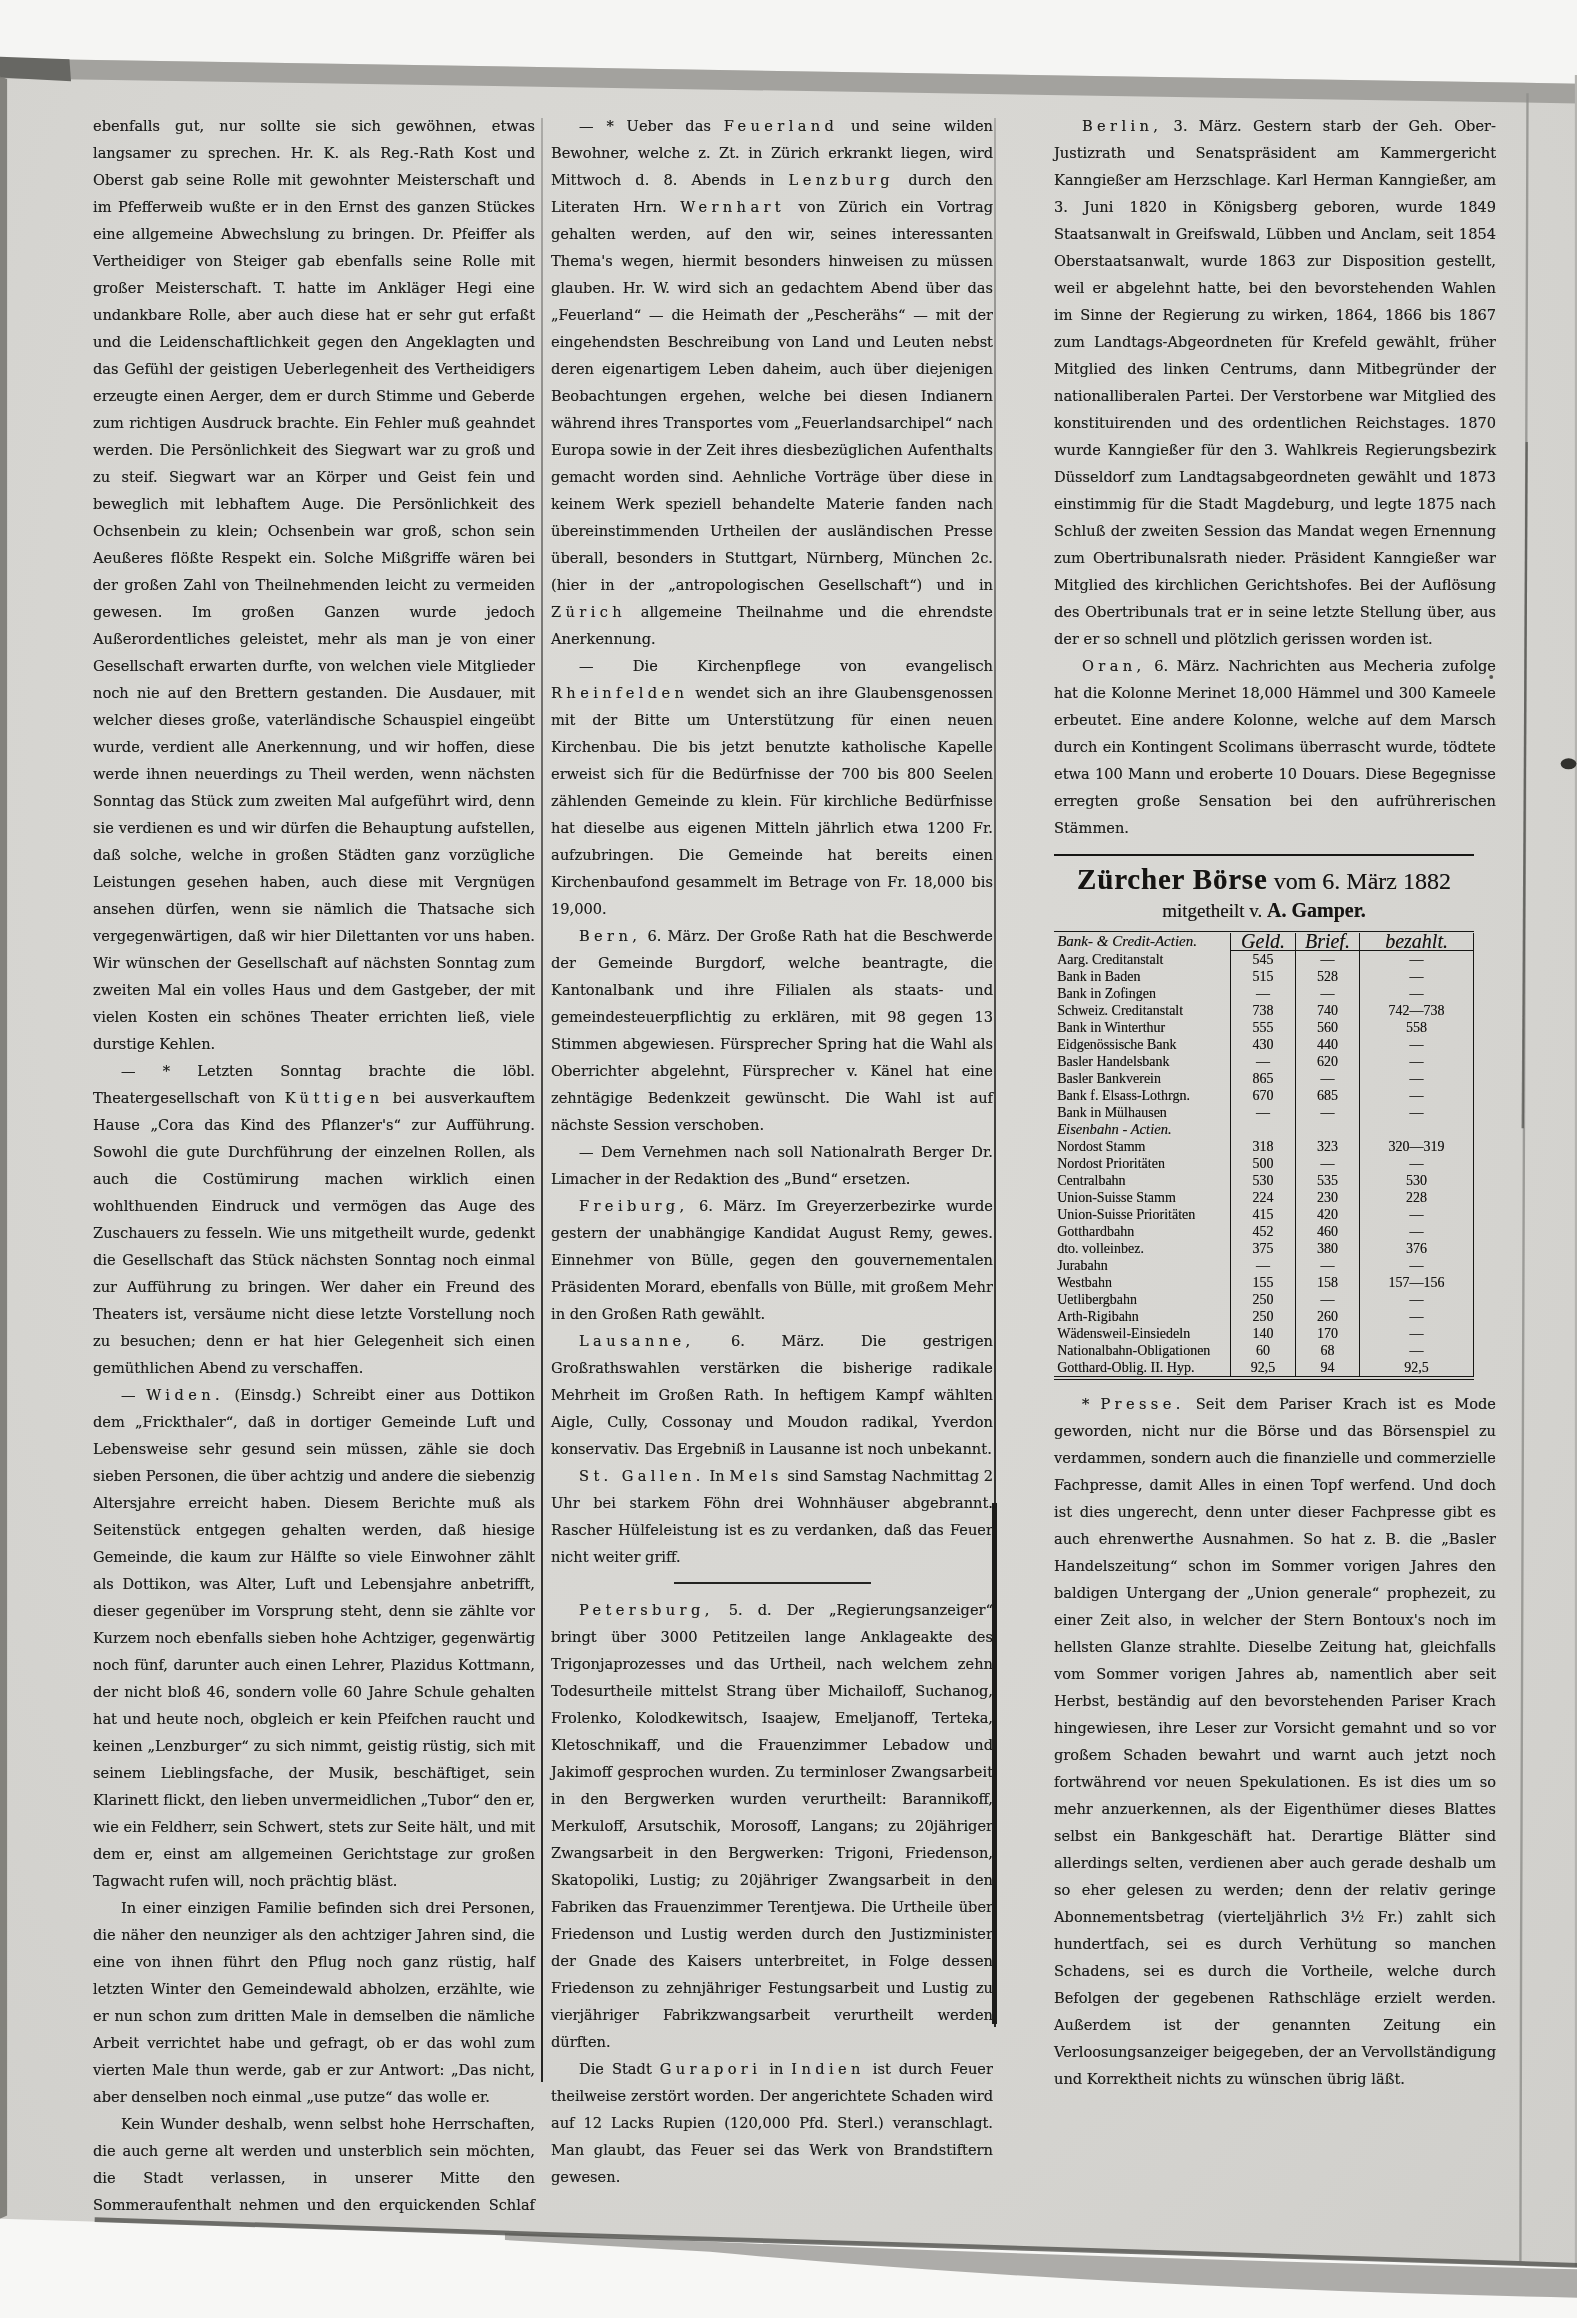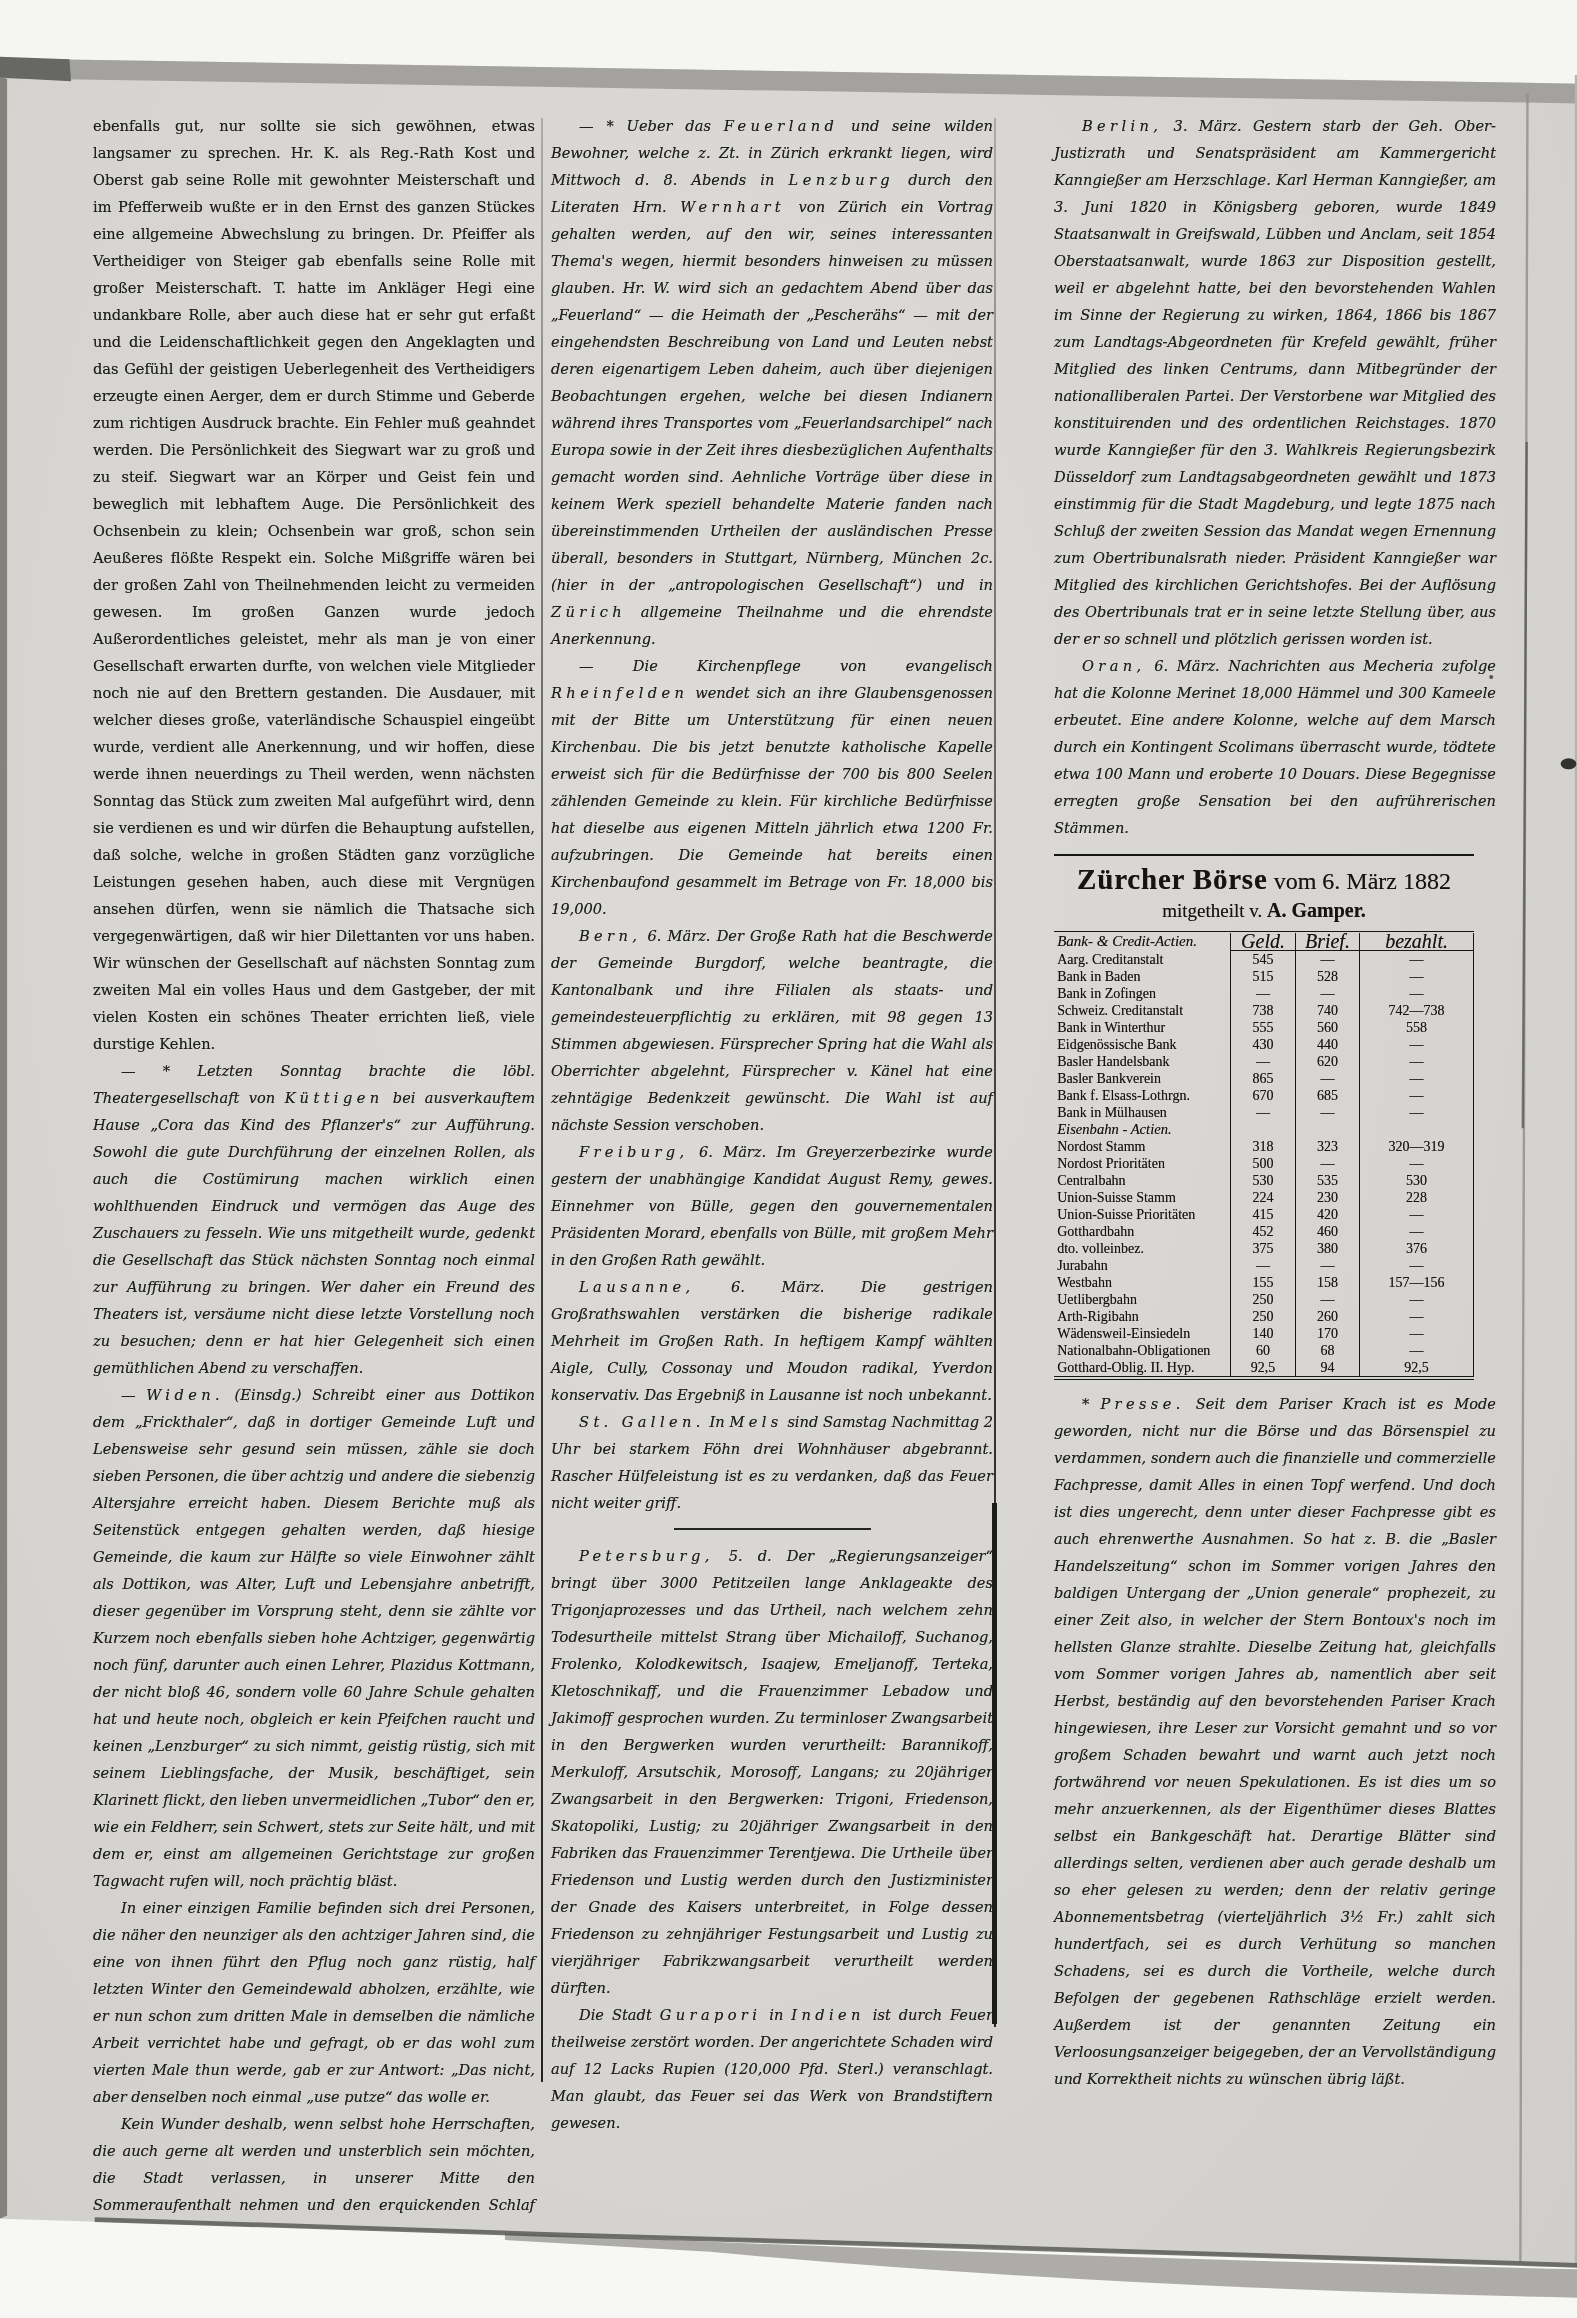--- a/index.html
+++ b/index.html
@@ -15,21 +15,21 @@
   
   .coltext{
     position:absolute;top:112px;width:442px;
     font-size:14.6px;line-height:27px;color:#1e1e1c;
     text-align:justify;text-shadow:0 0 0.4px rgba(20,20,20,.55);
   }
   #col1{left:93px;}
   #col2{left:551px;}
   #col3{left:1054px;}
   .para{margin:0;}
-  .para.ind{text-indent:28px;font-style:italic;}
+  .para.ind{text-indent:28px;}
   .sp{letter-spacing:0.30em;}
   .short-rule{width:197px;height:1.6px;background:#232321;margin:12px auto;}
   
   .vrule{position:absolute;width:2.4px;background:linear-gradient(to bottom, rgba(40,40,38,.25), rgba(30,30,28,.85) 55%, rgba(25,25,23,.95));}
   #vrule1{left:541px;top:118px;height:1964px;}
   #vrule2{left:994px;top:118px;height:1909px;}
   #vrule2b{position:absolute;left:992px;top:1503px;height:521px;width:4.7px;background:#1c1c1a;}
   
   #boerse{
     margin-top:12.6px;border-top:2.4px solid #161614;
@@ -68,20 +68,21 @@
     <p class="para ind"><span>— * Letzten Sonntag brachte die löbl. Theatergesellschaft von </span><span class="sp">Küttigen</span><span> bei ausverkauftem Hause „Cora das Kind des Pflanzer's“ zur Aufführung. Sowohl die gute Durchführung der einzelnen Rollen, als auch die Costümirung machen wirklich einen wohlthuenden Eindruck und vermögen das Auge des Zuschauers zu fesseln. Wie uns mitgetheilt wurde, gedenkt die Gesellschaft das Stück nächsten Sonntag noch einmal zur Aufführung zu bringen. Wer daher ein Freund des Theaters ist, versäume nicht diese letzte Vorstellung noch zu besuchen; denn er hat hier Gelegenheit sich einen gemüthlichen Abend zu verschaffen.</span></p>
     <p class="para ind"><span>— </span><span class="sp">Widen.</span><span> (Einsdg.) Schreibt einer aus Dottikon dem „Frickthaler“, daß in dortiger Gemeinde Luft und Lebensweise sehr gesund sein müssen, zähle sie doch sieben Personen, die über achtzig und andere die siebenzig Altersjahre erreicht haben. Diesem Berichte muß als Seitenstück entgegen gehalten werden, daß hiesige Gemeinde, die kaum zur Hälfte so viele Einwohner zählt als Dottikon, was Alter, Luft und Lebensjahre anbetrifft, dieser gegenüber im Vorsprung steht, denn sie zählte vor Kurzem noch ebenfalls sieben hohe Achtziger, gegenwärtig noch fünf, darunter auch einen Lehrer, Plazidus Kottmann, der nicht bloß 46, sondern volle 60 Jahre Schule gehalten hat und heute noch, obgleich er kein Pfeifchen raucht und keinen „Lenzburger“ zu sich nimmt, geistig rüstig, sich mit seinem Lieblingsfache, der Musik, beschäftiget, sein Klarinett flickt, den lieben unvermeidlichen „Tubor“ den er, wie ein Feldherr, sein Schwert, stets zur Seite hält, und mit dem er, einst am allgemeinen Gerichtstage zur großen Tagwacht rufen will, noch prächtig bläst.</span></p>
     <p class="para ind"><span>In einer einzigen Familie befinden sich drei Personen, die näher den neunziger als den achtziger Jahren sind, die eine von ihnen führt den Pflug noch ganz rüstig, half letzten Winter den Gemeindewald abholzen, erzählte, wie er nun schon zum dritten Male in demselben die nämliche Arbeit verrichtet habe und gefragt, ob er das wohl zum vierten Male thun werde, gab er zur Antwort: „Das nicht, aber denselben noch einmal „use putze“ das wolle er.</span></p>
     <p class="para ind"><span>Kein Wunder deshalb, wenn selbst hohe Herrschaften, die auch gerne alt werden und unsterblich sein möchten, die Stadt verlassen, in unserer Mitte den Sommeraufenthalt nehmen und den erquickenden Schlaf finden.</span></p>
   </div>
 
 <div id="col2" class="coltext">
     <p class="para ind"><span>— * Ueber das </span><span class="sp">Feuerland</span><span> und seine wilden Bewohner, welche z. Zt. in Zürich erkrankt liegen, wird Mittwoch d. 8. Abends in </span><span class="sp">Lenzburg</span><span> durch den Literaten Hrn. </span><span class="sp">Wernhart</span><span> von Zürich ein Vortrag gehalten werden, auf den wir, seines interessanten Thema's wegen, hiermit besonders hinweisen zu müssen glauben. Hr. W. wird sich an gedachtem Abend über das „Feuerland“ — die Heimath der „Pescherähs“ — mit der eingehendsten Beschreibung von Land und Leuten nebst deren eigenartigem Leben daheim, auch über diejenigen Beobachtungen ergehen, welche bei diesen Indianern während ihres Transportes vom „Feuerlandsarchipel“ nach Europa sowie in der Zeit ihres diesbezüglichen Aufenthalts gemacht worden sind. Aehnliche Vorträge über diese in keinem Werk speziell behandelte Materie fanden nach übereinstimmenden Urtheilen der ausländischen Presse überall, besonders in Stuttgart, Nürnberg, München 2c. (hier in der „antropologischen Gesellschaft“) und in </span><span class="sp">Zürich</span><span> allgemeine Theilnahme und die ehrendste Anerkennung.</span></p>
     <p class="para ind"><span>— Die Kirchenpflege von evangelisch </span><span class="sp">Rheinfelden</span><span> wendet sich an ihre Glaubensgenossen mit der Bitte um Unterstützung für einen neuen Kirchenbau. Die bis jetzt benutzte katholische Kapelle erweist sich für die Bedürfnisse der 700 bis 800 Seelen zählenden Gemeinde zu klein. Für kirchliche Bedürfnisse hat dieselbe aus eigenen Mitteln jährlich etwa 1200 Fr. aufzubringen. Die Gemeinde hat bereits einen Kirchenbaufond gesammelt im Betrage von Fr. 18,000 bis 19,000.</span></p>
     <p class="para ind"><span class="sp">Bern,</span><span> 6. März. Der Große Rath hat die Beschwerde der Gemeinde Burgdorf, welche beantragte, die Kantonalbank und ihre Filialen als staats- und gemeindesteuerpflichtig zu erklären, mit 98 gegen 13 Stimmen abgewiesen. Fürsprecher Spring hat die Wahl als Oberrichter abgelehnt, Fürsprecher v. Känel hat eine zehntägige Bedenkzeit gewünscht. Die Wahl ist auf nächste Session verschoben.</span></p>
+    <p class="para ind"><span>— Dem Vernehmen nach soll Nationalrath Berger Dr. Limacher in der Redaktion des „Bund“ ersetzen.</span></p>
     <p class="para ind"><span class="sp">Freiburg,</span><span> 6. März. Im Greyerzerbezirke wurde gestern der unabhängige Kandidat August Remy, gewes. Einnehmer von Bülle, gegen den gouvernementalen Präsidenten Morard, ebenfalls von Bülle, mit großem Mehr in den Großen Rath gewählt.</span></p>
     <p class="para ind"><span class="sp">Lausanne,</span><span> 6. März. Die gestrigen Großrathswahlen verstärken die bisherige radikale Mehrheit im Großen Rath. In heftigem Kampf wählten Aigle, Cully, Cossonay und Moudon radikal, Yverdon konservativ. Das Ergebniß in Lausanne ist noch unbekannt.</span></p>
     <p class="para ind"><span class="sp">St. Gallen.</span><span> In </span><span class="sp">Mels</span><span> sind Samstag Nachmittag 2 Uhr bei starkem Föhn drei Wohnhäuser abgebrannt. Rascher Hülfeleistung ist es zu verdanken, daß das Feuer nicht weiter griff.</span></p>
     <div class="short-rule"></div>
     <p class="para ind"><span class="sp">Petersburg,</span><span> 5. d. Der „Regierungsanzeiger“ bringt über 3000 Petitzeilen lange Anklageakte des Trigonjaprozesses und das Urtheil, nach welchem zehn Todesurtheile mittelst Strang über Michailoff, Suchanog, Frolenko, Kolodkewitsch, Isaajew, Emeljanoff, Terteka, Kletoschnikaff, und die Frauenzimmer Lebadow und Jakimoff gesprochen wurden. Zu terminloser Zwangsarbeit in den Bergwerken wurden verurtheilt: Barannikoff, Merkuloff, Arsutschik, Morosoff, Langans; zu 20jähriger Zwangsarbeit in den Bergwerken: Trigoni, Friedenson, Skatopoliki, Lustig; zu 20jähriger Zwangsarbeit in den Fabriken das Frauenzimmer Terentjewa. Die Urtheile über Friedenson und Lustig werden durch den Justizminister der Gnade des Kaisers unterbreitet, in Folge dessen Friedenson zu zehnjähriger Festungsarbeit und Lustig zu vierjähriger Fabrikzwangsarbeit verurtheilt werden dürften.</span></p>
     <p class="para ind"><span>Die Stadt </span><span class="sp">Gurapori</span><span> in </span><span class="sp">Indien</span><span> ist durch Feuer theilweise zerstört worden. Der angerichtete Schaden wird auf 12 Lacks Rupien (120,000 Pfd. Sterl.) veranschlagt. Man glaubt, das Feuer sei das Werk von Brandstiftern gewesen.</span></p>
   </div>
 
 <div id="col3" class="coltext">
   <div>

